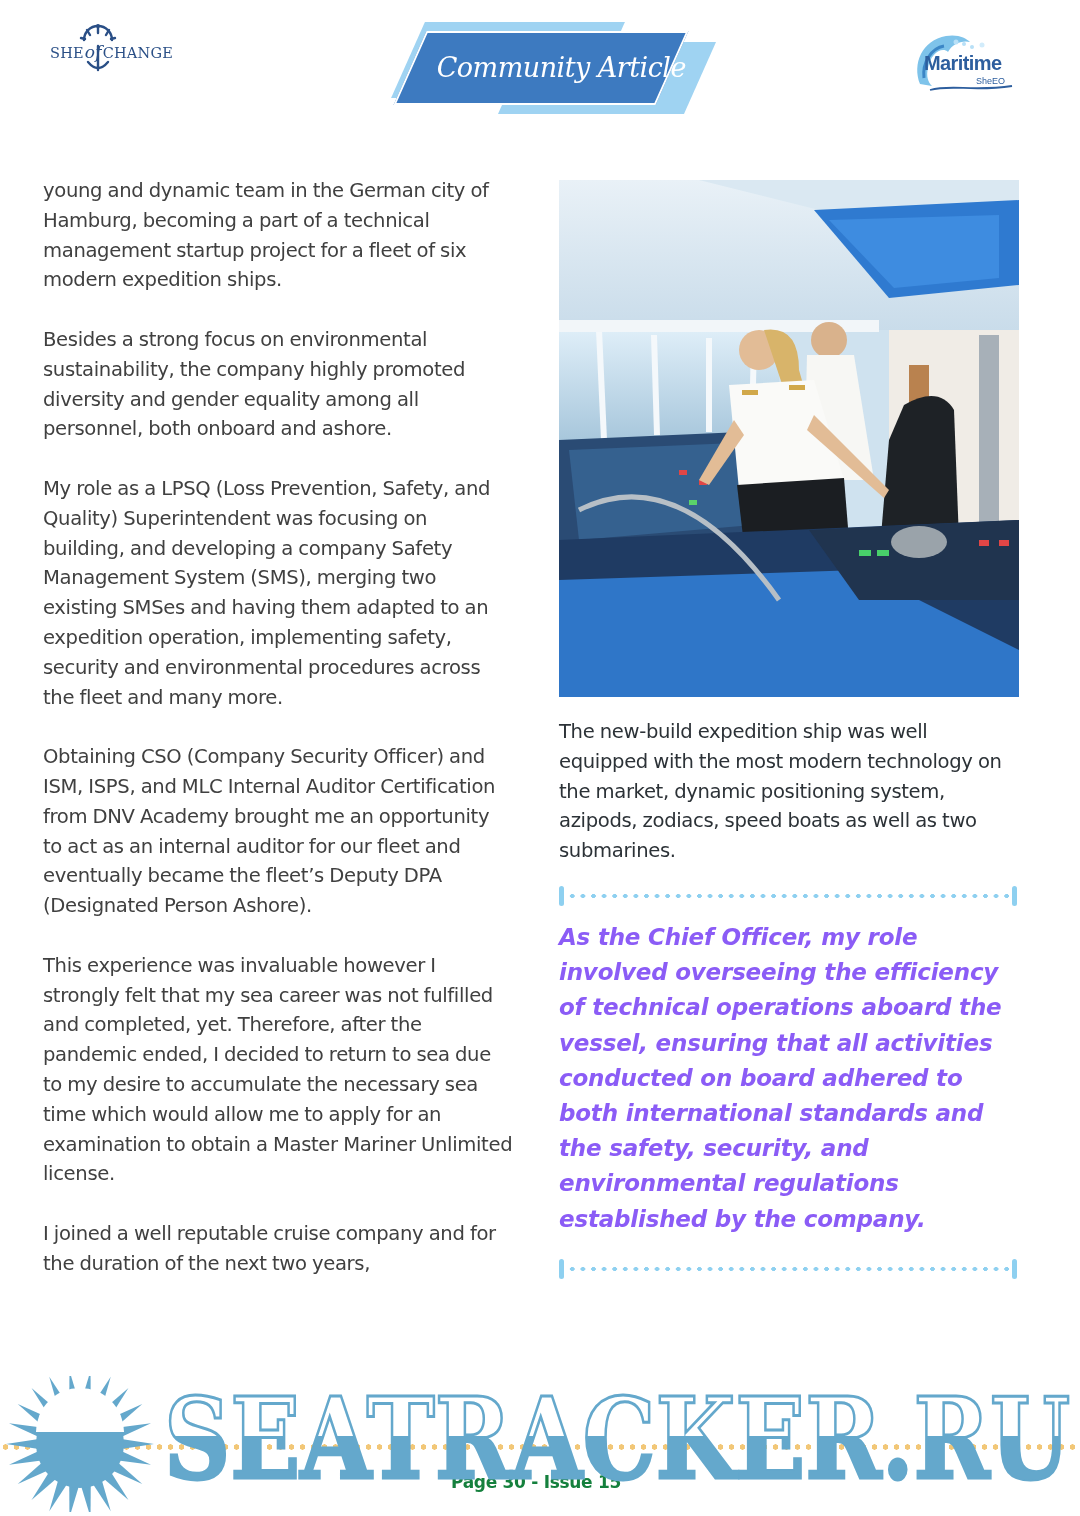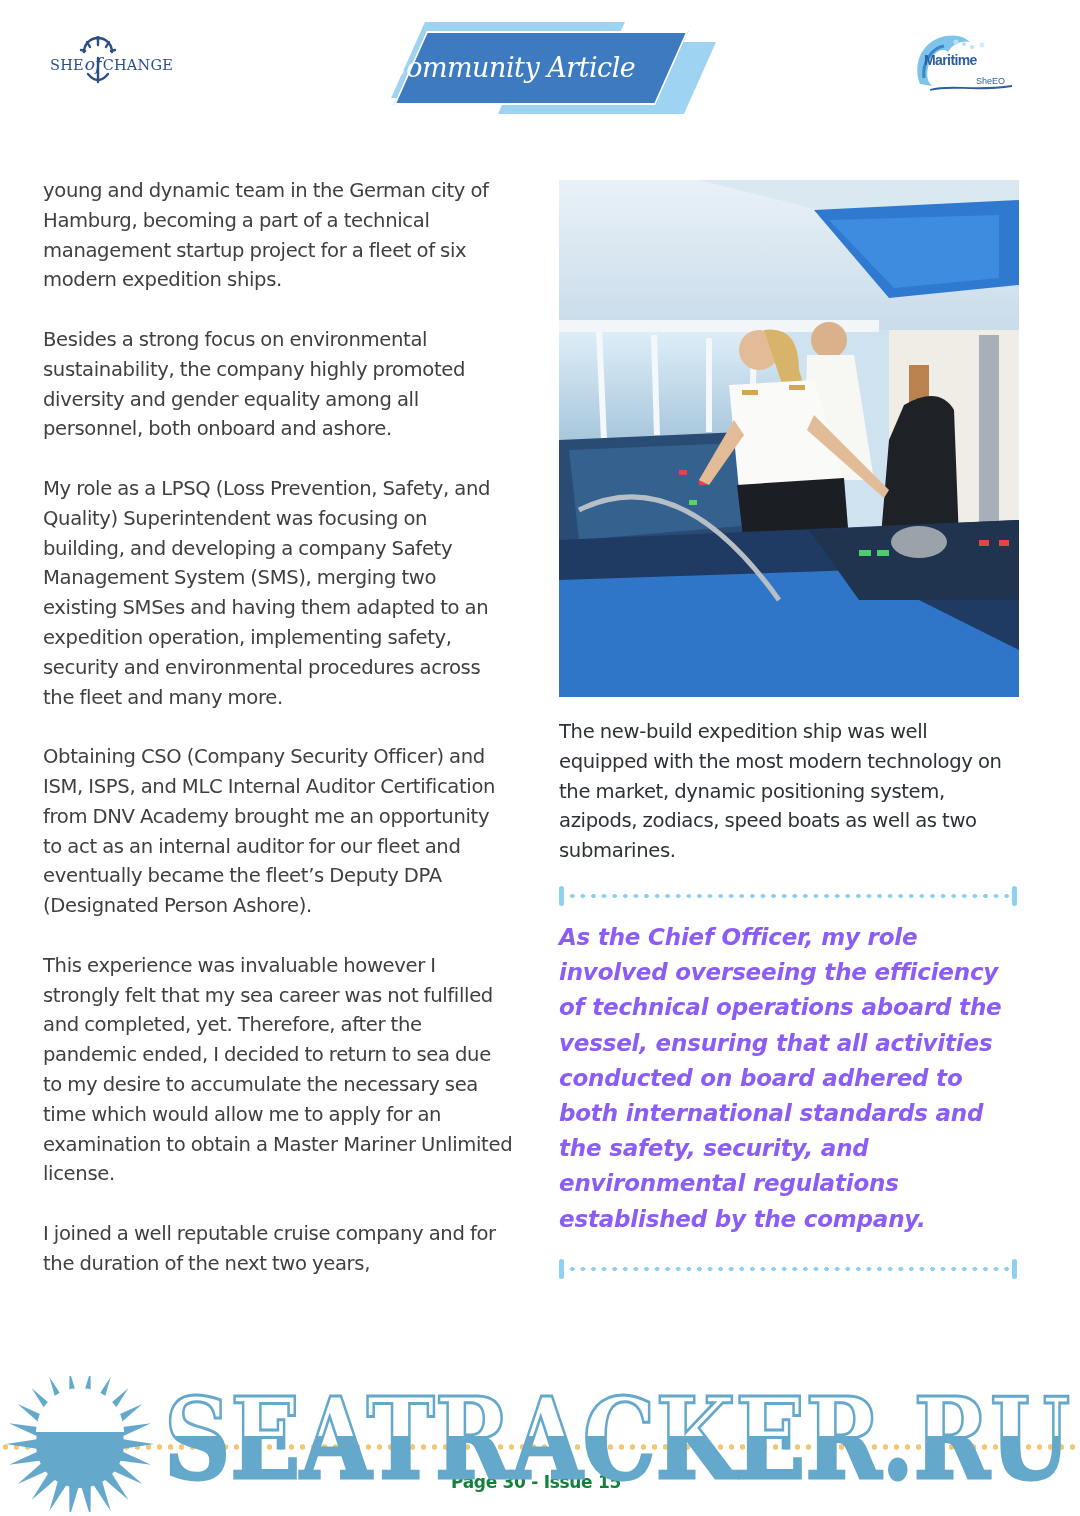--- a/index.html
+++ b/index.html
@@ -1,32 +1,32 @@
 <!DOCTYPE html>
 <html><head>
 <meta charset="utf-8">
 <style>
   * { box-sizing: border-box; margin: 0; padding: 0; }
   html, body { width: 1080px; height: 1516px; background: #ffffff; overflow: hidden; }
   body { position: relative; font-family: "DejaVu Sans", sans-serif; color: #222222; }
 
   
-  .logo-left { position: absolute; left: 48px; top: 36px; width: 130px; height: 52px; }
+  .logo-left { position: absolute; left: 48px; top: 24px; width: 130px; height: 52px; }
   .logo-left .txt { position: absolute; top: 18px; left: 2px; font-family: "DejaVu Serif", serif; font-size: 14.5px; color: #2a4f86; letter-spacing: 0.2px; white-space: nowrap; }
   .logo-left .txt .of { font-style: italic; font-size: 17px; margin: 0 1px; }
   .logo-left svg { position: absolute; left: 30px; top: 0; }
 
   .banner { position: absolute; left: 386px; top: 20px; width: 300px; height: 96px; }
   .banner .back1 { position: absolute; left: 22px; top: 2px; width: 200px; height: 76px; background: #9fd3f2; transform: skewX(-24deg); }
   .banner .back2 { position: absolute; left: 128px; top: 22px; width: 186px; height: 72px; background: #9fd3f2; transform: skewX(-24deg); }
   .banner .front { position: absolute; left: 24px; top: 11px; width: 262px; height: 74px; background: #3d7ac0; transform: skewX(-24deg); border: 2px solid #ffffff; }
-  .banner .title { position: absolute; left: 0; top: 11px; width: 300px; height: 74px; line-height: 74px; text-align: left; color: #ffffff; font-family: "DejaVu Serif", serif; font-style: italic; font-size: 27px; letter-spacing: -0.5px; }
+  .banner .title { position: absolute; left: 0; top: 11px; width: 300px; height: 74px; line-height: 74px; text-align: right; color: #ffffff; font-family: "DejaVu Serif", serif; font-style: italic; font-size: 27px; letter-spacing: -0.5px; }
 
   .logo-right { position: absolute; left: 912px; top: 28px; width: 110px; height: 70px; }
-  .logo-right .word { position: absolute; left: 12px; top: 24px; font-family: "Liberation Sans", sans-serif; font-weight: bold; font-size: 14px; color: #2d5e9e; letter-spacing: -0.6px; }
+  .logo-right .word { position: absolute; left: 12px; top: 24px; font-family: "Liberation Sans", sans-serif; font-weight: bold; font-size: 20px; color: #2d5e9e; letter-spacing: -0.6px; }
   .logo-right .sub { position: absolute; left: 64px; top: 48px; font-family: Liberation Sans, sans-serif; font-size: 9px; color: #2d5e9e; }
 
   
   .col-left { position: absolute; left: 43px; top: 176px; width: 470px; }
   .col-right { position: absolute; left: 559px; top: 180px; width: 462px; }
   .para { font-family: "DejaVu Sans", sans-serif; font-size: 19.6px; line-height: 29.8px; color: #404040; letter-spacing: -0.35px; margin-bottom: 29.8px; word-spacing: -0.5px; }
   .para.right { color: #2c3237; }
 
   .photo { width: 460px; height: 517px; position: relative; overflow: hidden; margin-bottom: 20px; background: #cfe2ef; }
   .photo svg { display: block; }

